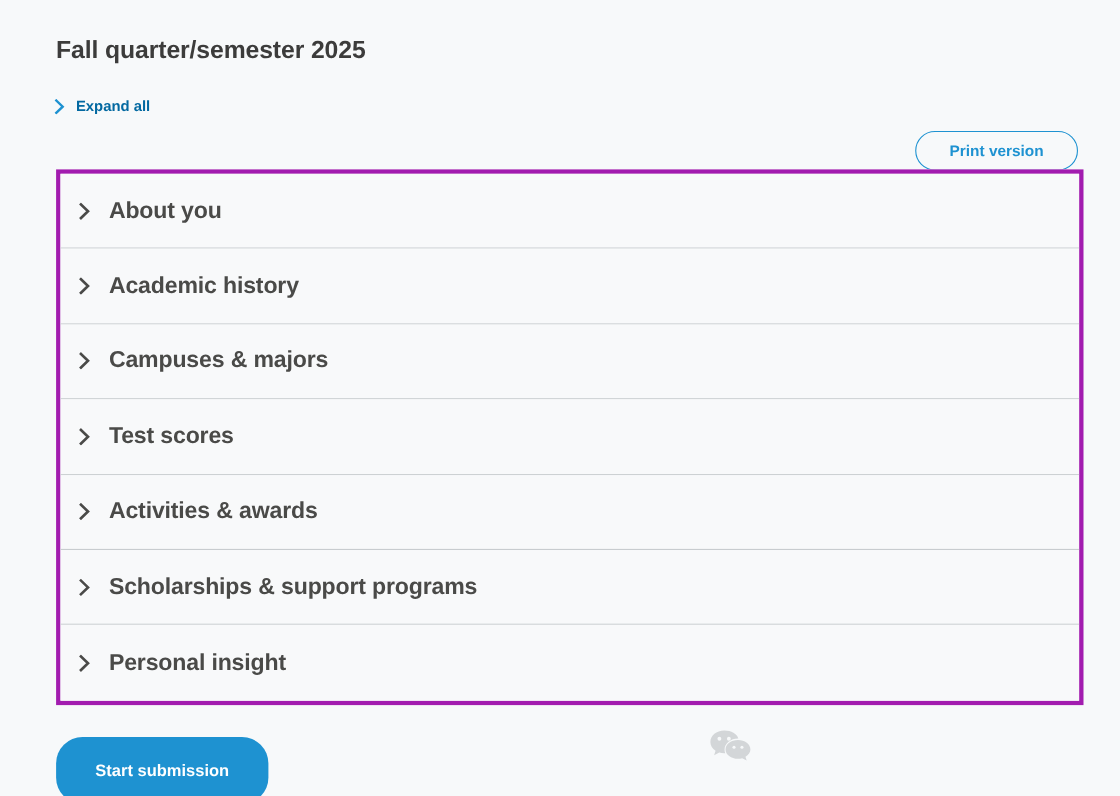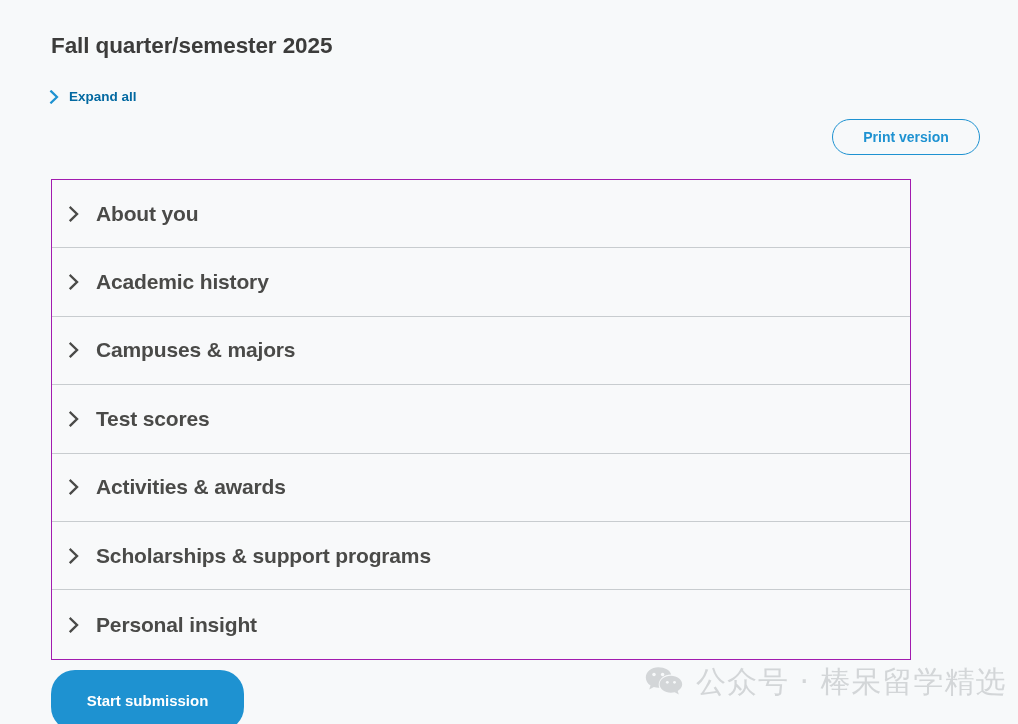--- a/index.html
+++ b/index.html
@@ -80,23 +80,23 @@
     padding: 0;
     box-sizing: border-box;
     white-space: nowrap;
     margin-top: 37px;
   }
 
   
   .accordion {
     position: absolute;
     left: 51px;
-    top: 179px;
-    width: 860px;
-    border: 1px solid #a21caf;
+    top: 154px;
+    width: 934px;
+    border: 4px solid #a21caf;
     background: #f8f9fa;
     box-sizing: border-box;
   }
   .acc-row {
     height: 68.4px;
     display: flex;
     align-items: center;
     padding-left: 16px;
     border-bottom: 1px solid #c8cccf;
     box-sizing: border-box;
@@ -265,16 +265,15 @@
                  C25.1 4.3 19.8 1.2 13.4 1.2 Z" fill="#d3d6d8"></path>
         <circle cx="9.0" cy="8.6" r="1.75" fill="#f7f9fa"></circle>
         <circle cx="17.6" cy="8.6" r="1.75" fill="#f7f9fa"></circle>
         <path d="M37.2 18.3 C37.2 13.6 32.1 9.8 25.9 9.8 C19.7 9.8 14.6 13.6 14.6 18.3
                  C14.6 23.0 19.7 26.8 25.9 26.8 C27.2 26.8 28.5 26.6 29.7 26.3
                  L33.8 28.4 L32.7 24.9 C35.4 23.3 37.2 20.9 37.2 18.3 Z" fill="#d3d6d8"></path>
         <circle cx="22.3" cy="16.3" r="1.4" fill="#f7f9fa"></circle>
         <circle cx="29.5" cy="16.3" r="1.4" fill="#f7f9fa"></circle>
       </svg>
     </span>
-    <span class="wm-text">公众号 · 棒呆留学精选</span>
   </div>
 
 </div>
 
 </body></html>

